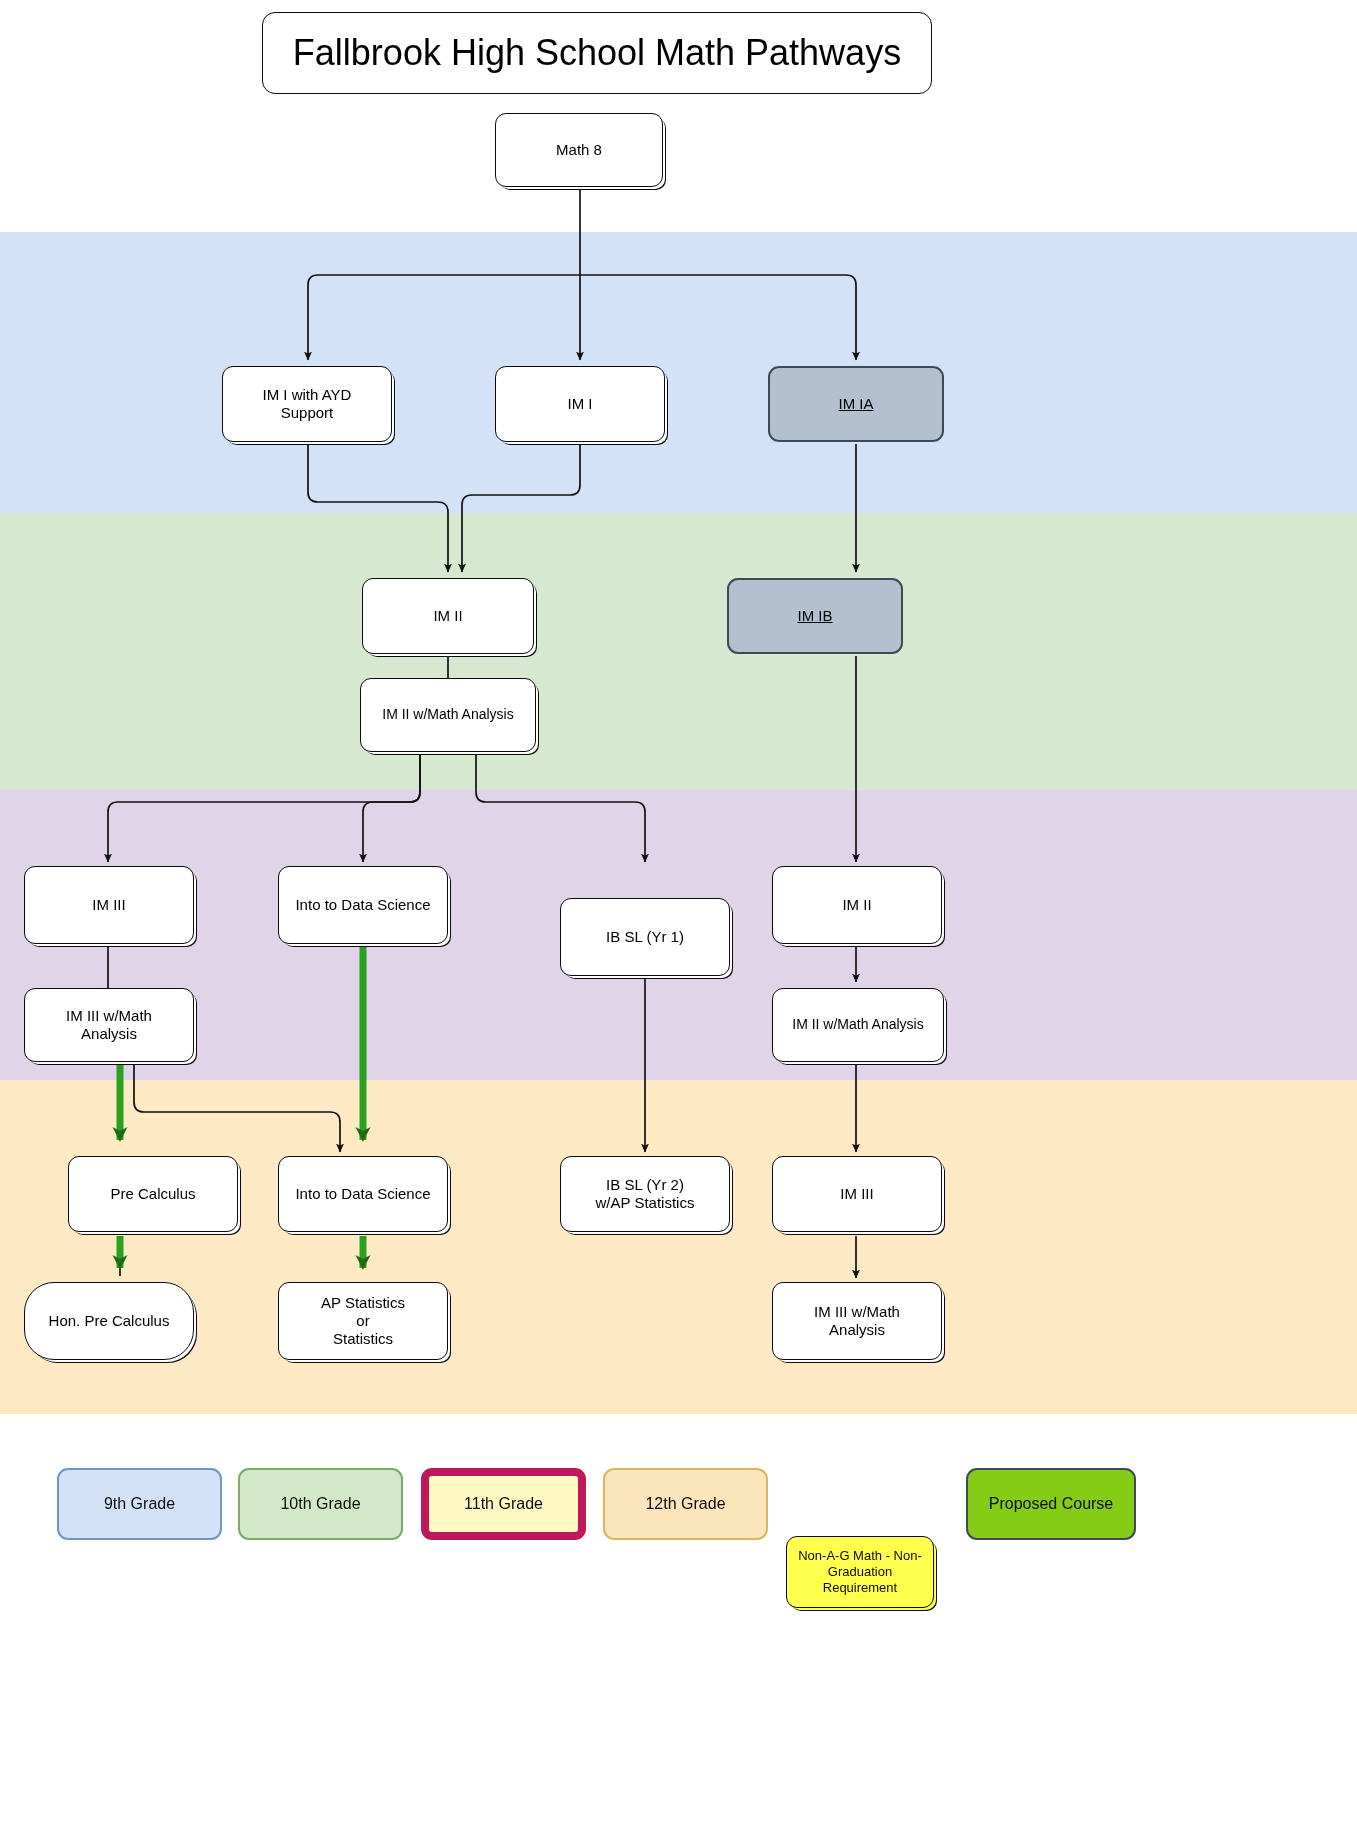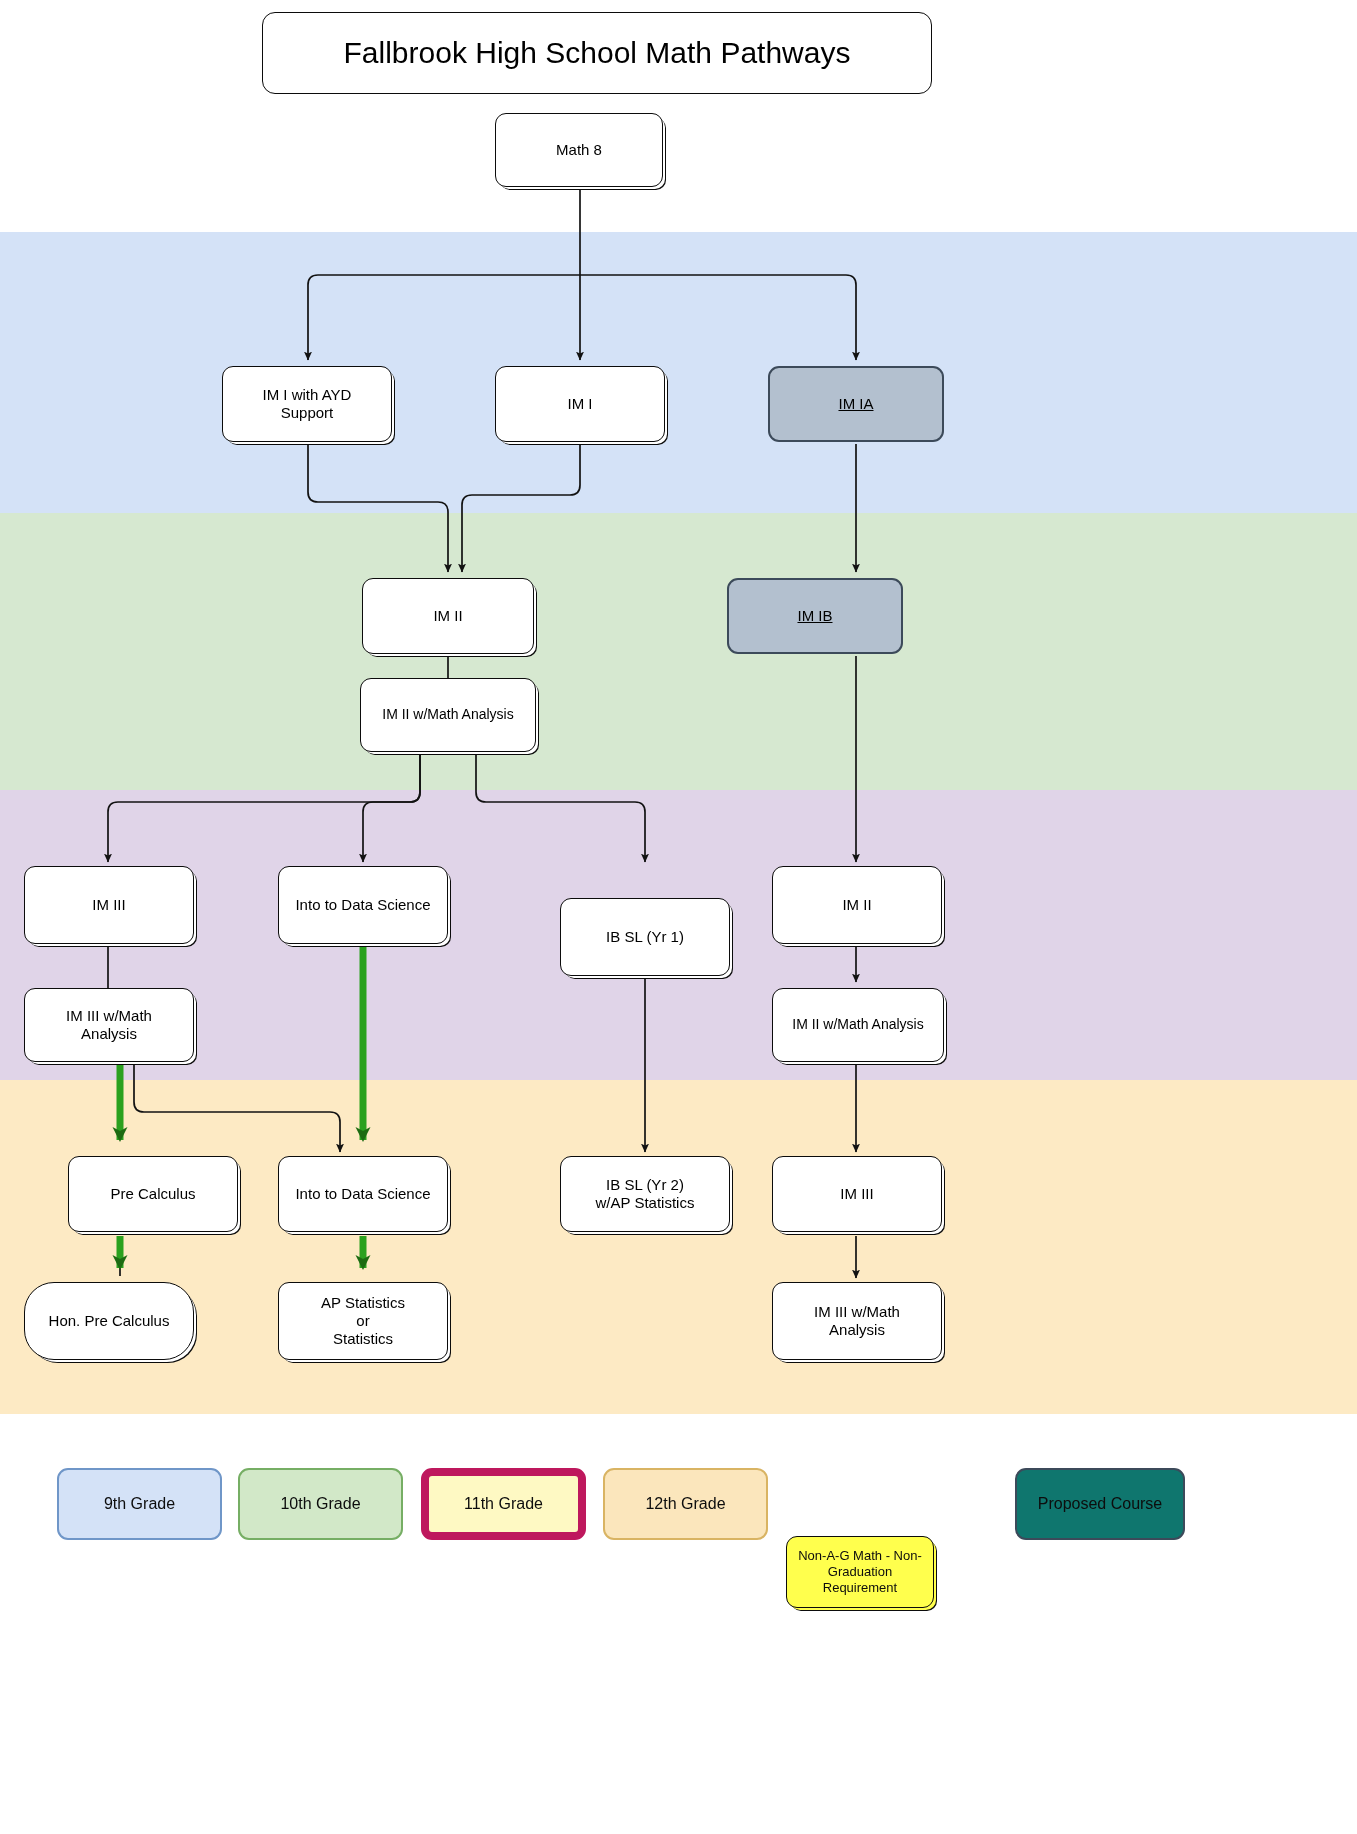--- a/index.html
+++ b/index.html
@@ -74,21 +74,21 @@
     </g>
 
     <g fill="none" stroke="#2aa11e" stroke-width="7">
       <path d="M363,946 L363,1140" marker-end="url(#ahg)"></path>
       <path d="M120,1062 L120,1140" marker-end="url(#ahg)"></path>
       <path d="M120,1236 L120,1268" marker-end="url(#ahg)"></path>
       <path d="M363,1236 L363,1268" marker-end="url(#ahg)"></path>
     </g>
   </svg>
 
-  <div class="title-node" style="left:262px;top:12px;width:670px;height:82px;font-size:30px;">
+  <div class="title-node" style="left:262px;top:12px;width:670px;height:82px;font-size:36px;">
     <span>Fallbrook High School Math Pathways</span>
   </div>
 
   <div class="node" style="left:495px;top:113px;width:168px;height:74px;font-size:15px;">
     <span>Math 8</span>
   </div>
 
   <div class="node" style="left:222px;top:366px;width:170px;height:76px;font-size:15px;">
     <span>
       <span style="display:block;">IM I with AYD</span>
@@ -198,17 +198,17 @@
   </div>
 
   <div class="legend-node" style="left:786px;top:1536px;width:148px;height:72px;background:#ffff4d;border:1.8px solid #0b0b0b;box-shadow:3px 3px 0 -1px #ffff4d, 4px 4px 0 -1px #0b0b0b;font-size:13px;">
     <span>
       <span style="display:block;">Non-A-G Math - Non-</span>
       <span style="display:block;">Graduation</span>
       <span style="display:block;">Requirement</span>
     </span>
   </div>
 
-  <div class="legend-node" style="left:1015px;top:1468px;width:170px;height:72px;background:#0f766e;border:2px solid #3c4a5a;">
+  <div class="legend-node" style="left:966px;top:1468px;width:170px;height:72px;background:#84cc16;border:2px solid #3c4a5a;">
     <span>Proposed Course</span>
   </div>
 
 </div>
 
 </body></html>

